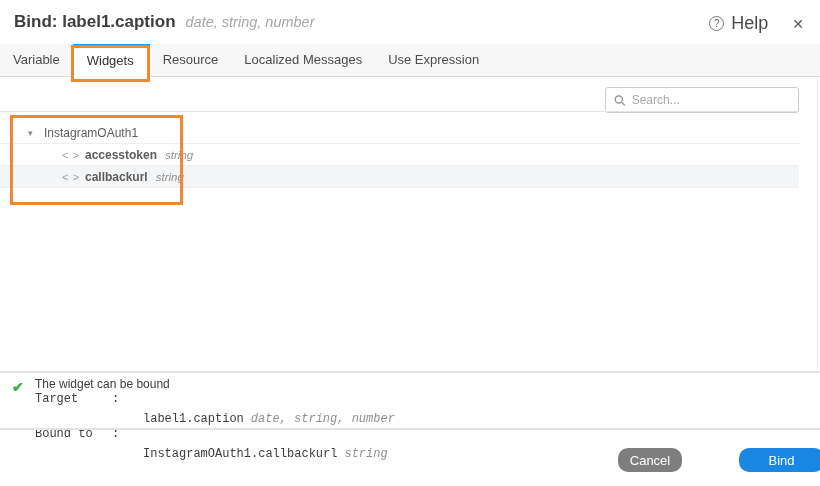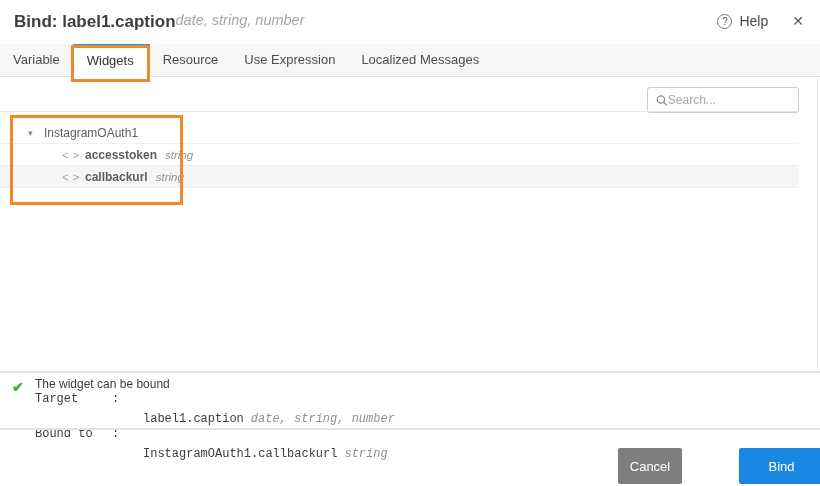--- a/index.html
+++ b/index.html
@@ -1,45 +1,45 @@
 <!DOCTYPE html>
 <html><head>
 <meta charset="utf-8">
 <style>
   * { margin:0; padding:0; box-sizing:border-box; }
   body { background:#fff; font-family:"Liberation Sans", sans-serif; }
   .dialog { position:relative; width:820px; height:486px; background:#fff; overflow:hidden; }
 
   
   .hdr { position:absolute; top:0; left:0; right:0; height:44px; background:#fff; }
-  .hdr-left { display:flex; align-items:flex-start; gap:0; padding:12px 0 0 14px; }
+  .hdr-left { display:flex; align-items:center; gap:10px; padding:12px 0 0 14px; }
   .title { font-size:17px; font-weight:bold; color:#3e3e3e; }
   .subtitle { font-size:14.5px; font-style:italic; color:#a6a6a6; }
   .hdr-right { position:absolute; right:16px; top:13px; display:flex; align-items:center; }
   .help-btn { display:flex; align-items:center; gap:7px; cursor:pointer; }
   .help-circle { width:15px; height:15px; border:1px solid #767676; border-radius:50%;
     font-size:10px; color:#616161; display:flex; align-items:center; justify-content:center; }
-  .help-label { font-size:14px; color:#4a4a4a; }
+  .help-label { font-size:18px; color:#4a4a4a; }
   .close-x { margin-left:24px; font-size:14px; color:#5a5a5a; cursor:pointer; line-height:1; }
 
   
   .tabs { position:absolute; top:44px; left:0; right:0; height:33px; background:#f7f7f7;
     border-bottom:1px solid #dcdcdc; display:flex; }
   .tab { font-size:13px; color:#4c4c4c; padding:0 13px; line-height:32px; height:33px; cursor:pointer; position:relative; }
   .tab.active { background:#fff; border-top:3px solid #2196f3; border-left:1px solid #ddd; border-right:3px solid #15803d;
     line-height:28px; height:34px; color:#333; }
   .tab-annot { position:absolute; top:-2px; left:-3px; right:-3px; bottom:-4px;
     border:3px solid #ee8a2b; pointer-events:none; z-index:5; }
 
   
   .content { position:absolute; top:77px; left:0; width:818px; height:294px; background:#fff;
     border-right:1px solid #e9e9e9; }
-  .search-box { position:absolute; top:10px; right:18px; width:152px; height:26px;
+  .search-box { position:absolute; top:10px; right:18px; width:194px; height:26px;
     border:1px solid #cccccc; border-radius:3px; background:#fff;
-    display:flex; align-items:center; padding:0 8px; gap:0; }
+    display:flex; align-items:center; padding:0 8px; gap:6px; }
   .search-box input { border:none; outline:none; font-size:12px; color:#444; width:100%;
     font-family:"Liberation Sans", sans-serif; background:transparent; }
   .search-box input::placeholder { color:#a8a8a8; }
 
   .tree { position:absolute; top:34px; left:0; right:18px; border-top:1px solid #e5e5e5; padding-top:10px; }
   .trow { height:22px; display:flex; align-items:center; border-bottom:1px solid #efefef;
     font-size:12px; color:#5d5d5d; cursor:pointer; }
   .trow.selected { background:#f4f5f6; }
   .caret { margin-left:28px; width:16px; font-size:9px; color:#8a8a8a; }
   .root-label { color:#5d5d5d; }
@@ -58,21 +58,21 @@
   .status { position:absolute; top:374px; left:0; right:0; height:54px; font-size:12px; color:#3c3c3c; }
   .check { position:absolute; left:12px; top:5px; color:#3cb043; font-size:14px; font-weight:bold; }
   .status-lines { position:absolute; left:35px; top:3px; line-height:15px; }
   .status-grid { display:grid; grid-template-columns:77px 31px auto;font-family:Liberation Mono, monospace; }
   .sg-label { color:#3c3c3c; }
   .sg-colon { color:#3c3c3c; }
   .sg-value { color:#3c3c3c;margin-top:20px; }
   .sg-type { font-style:italic; color:#8f8f8f; margin-left:7px; }
 
   
-  .btn { position:absolute; top:448px; height:36px; border:none; border-radius:2px;
+  .btn { position:absolute; top:448px; height:24px; border:none; border-radius:10px;
     color:#fff; font-size:13px; font-family:"Liberation Sans", sans-serif; cursor:pointer; }
   .btn-cancel { left:618px; width:64px; background:#7e7e7e; }
   .btn-bind { left:715px; width:85px; background:#1b87e5;margin-left:24px; }
 </style>
 </head>
 <body>
 
 <div class="dialog">
 
   <div class="hdr">
@@ -89,22 +89,22 @@
     </div>
   </div>
 
   <div class="tabs">
     <div class="tab">Variable</div>
     <div class="tab active">
       <span>Widgets</span>
       <span class="tab-annot"></span>
     </div>
     <div class="tab">Resource</div>
+    <div class="tab">Localized Messages</div>
     <div class="tab">Use Expression</div>
-    <div class="tab">Localized Messages</div>
   </div>
 
   <div class="content">
     <div class="search-box">
       <svg width="13" height="13" viewBox="0 0 13 13">
         <circle cx="5.4" cy="5.4" r="4" fill="none" stroke="#8a8a8a" stroke-width="1.3"></circle>
         <line x1="8.4" y1="8.4" x2="12" y2="12" stroke="#8a8a8a" stroke-width="1.3"></line>
       </svg>
       <input type="text" placeholder="Search..." style="">
     </div>

